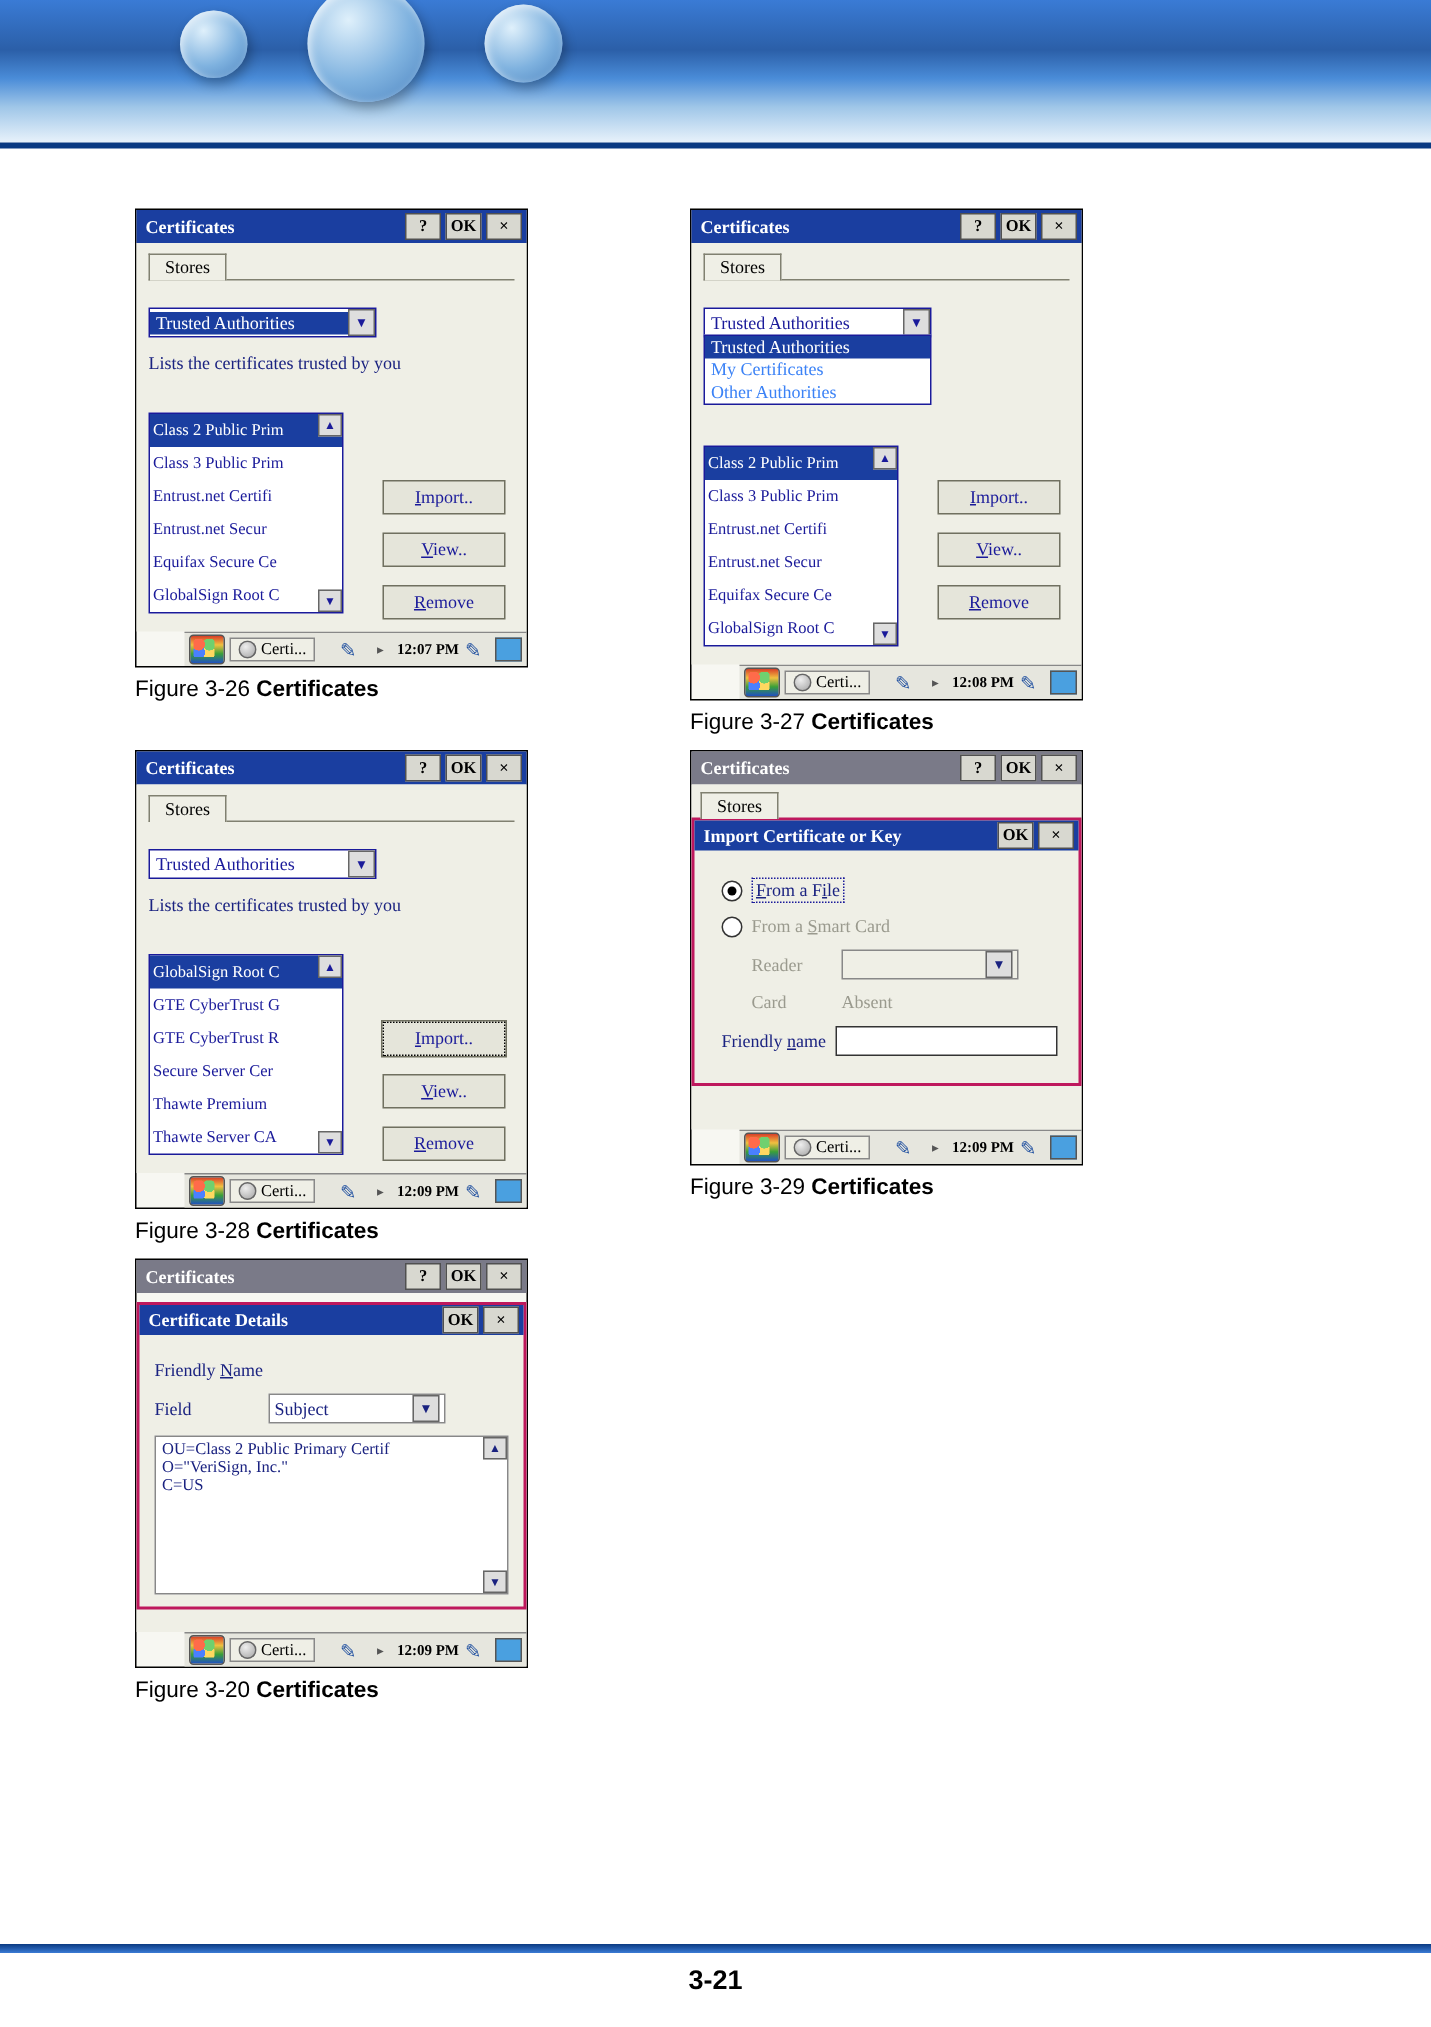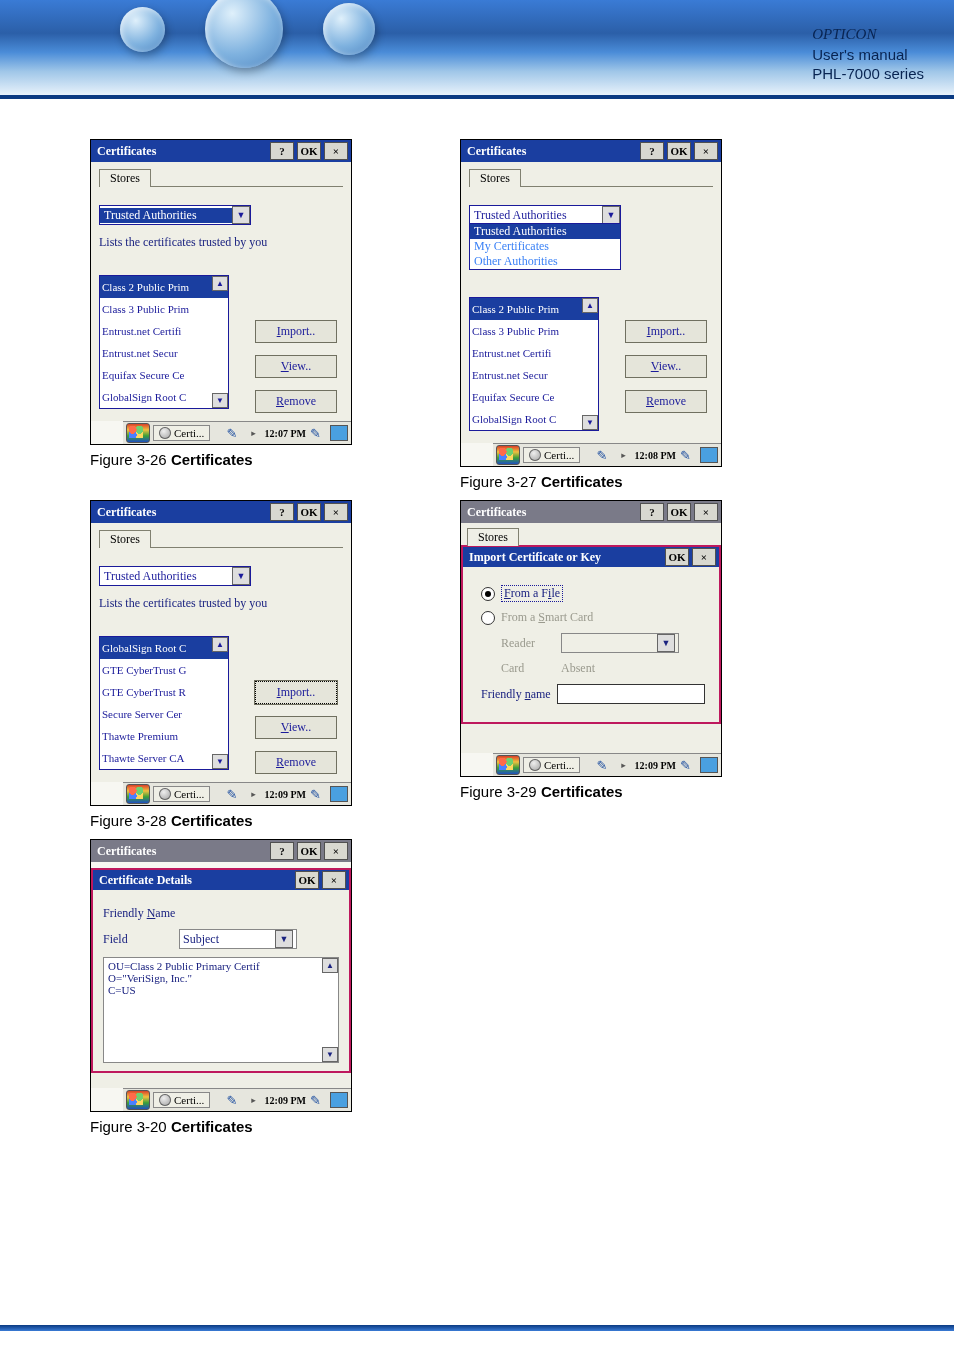--- a/index.html
+++ b/index.html
@@ -73,25 +73,20 @@
   .pnum{text-align:center;font-size:18px;font-weight:bold;margin-top:8px}
   .ddlist .opt{padding:0 4px;font-size:12px;color:#3b82f6;line-height:15px}
   .ddlist .opt.hl{background:#1a3ea0;color:#fff}
 </style>
 </head>
 <body>
 
 <div class="page">
   <div class="banner">
     <div class="circles"><span class="circ c1"></span><span class="circ c2"></span><span class="circ c3"></span></div>
-    <div class="brand">
-      <div class="b1">OPTICON</div>
-      <div>User's manual</div>
-      <div>PHL-7000 series</div>
-    </div>
   </div>
 
   <div class="two-col">
 
     <div class="cell">
       <div class="pda">
         <div class="titlebar">
           <span class="ttxt">Certificates</span>
           <span class="tbtn q">?</span>
           <span class="tbtn">OK</span>
@@ -366,14 +361,15 @@
           </span>
         </div>
       </div>
       <div class="caption"><span>Figure 3-20 </span><b>Certificates</b></div>
     </div>
     <div class="cell"></div>
   </div>
 
   <div class="footer">
     <div class="fline"></div>
+    <div class="pnum">3-21</div>
   </div>
 </div>
 
 </body></html>

